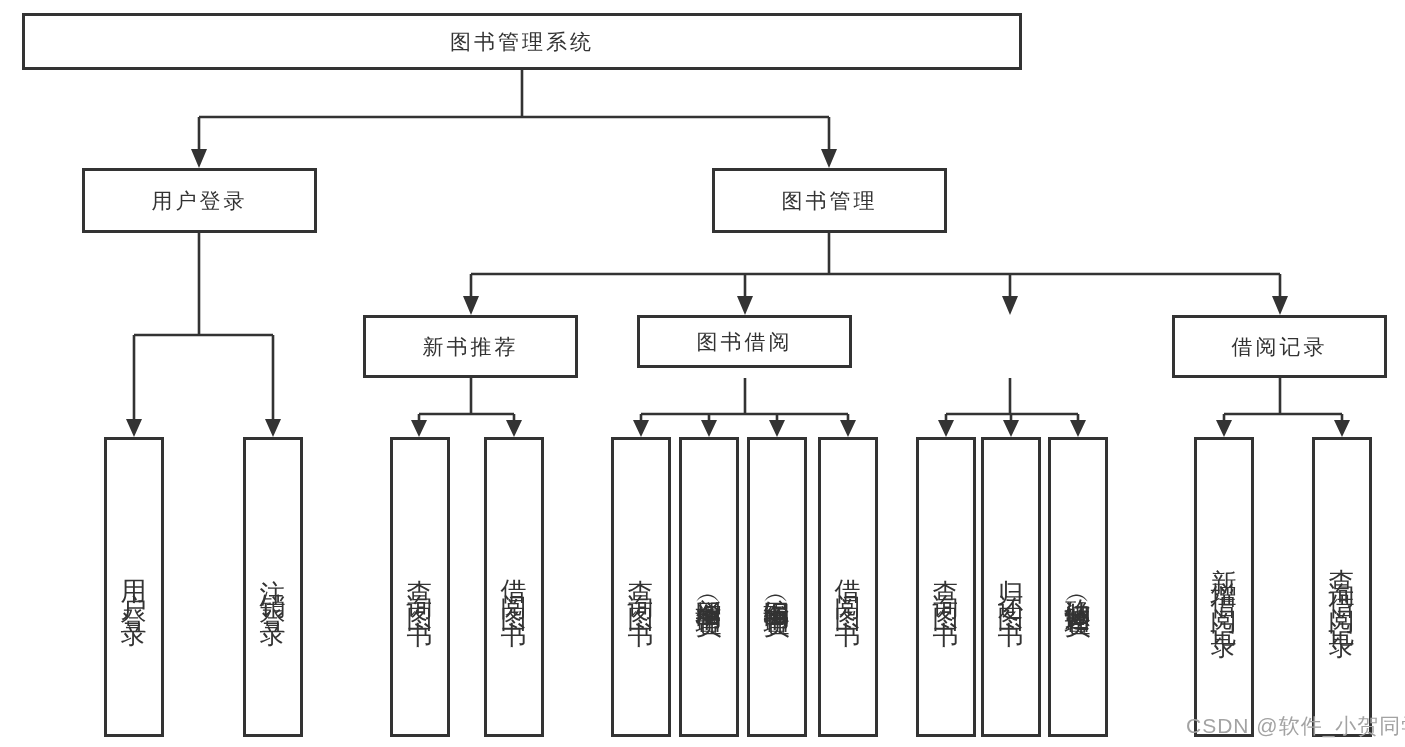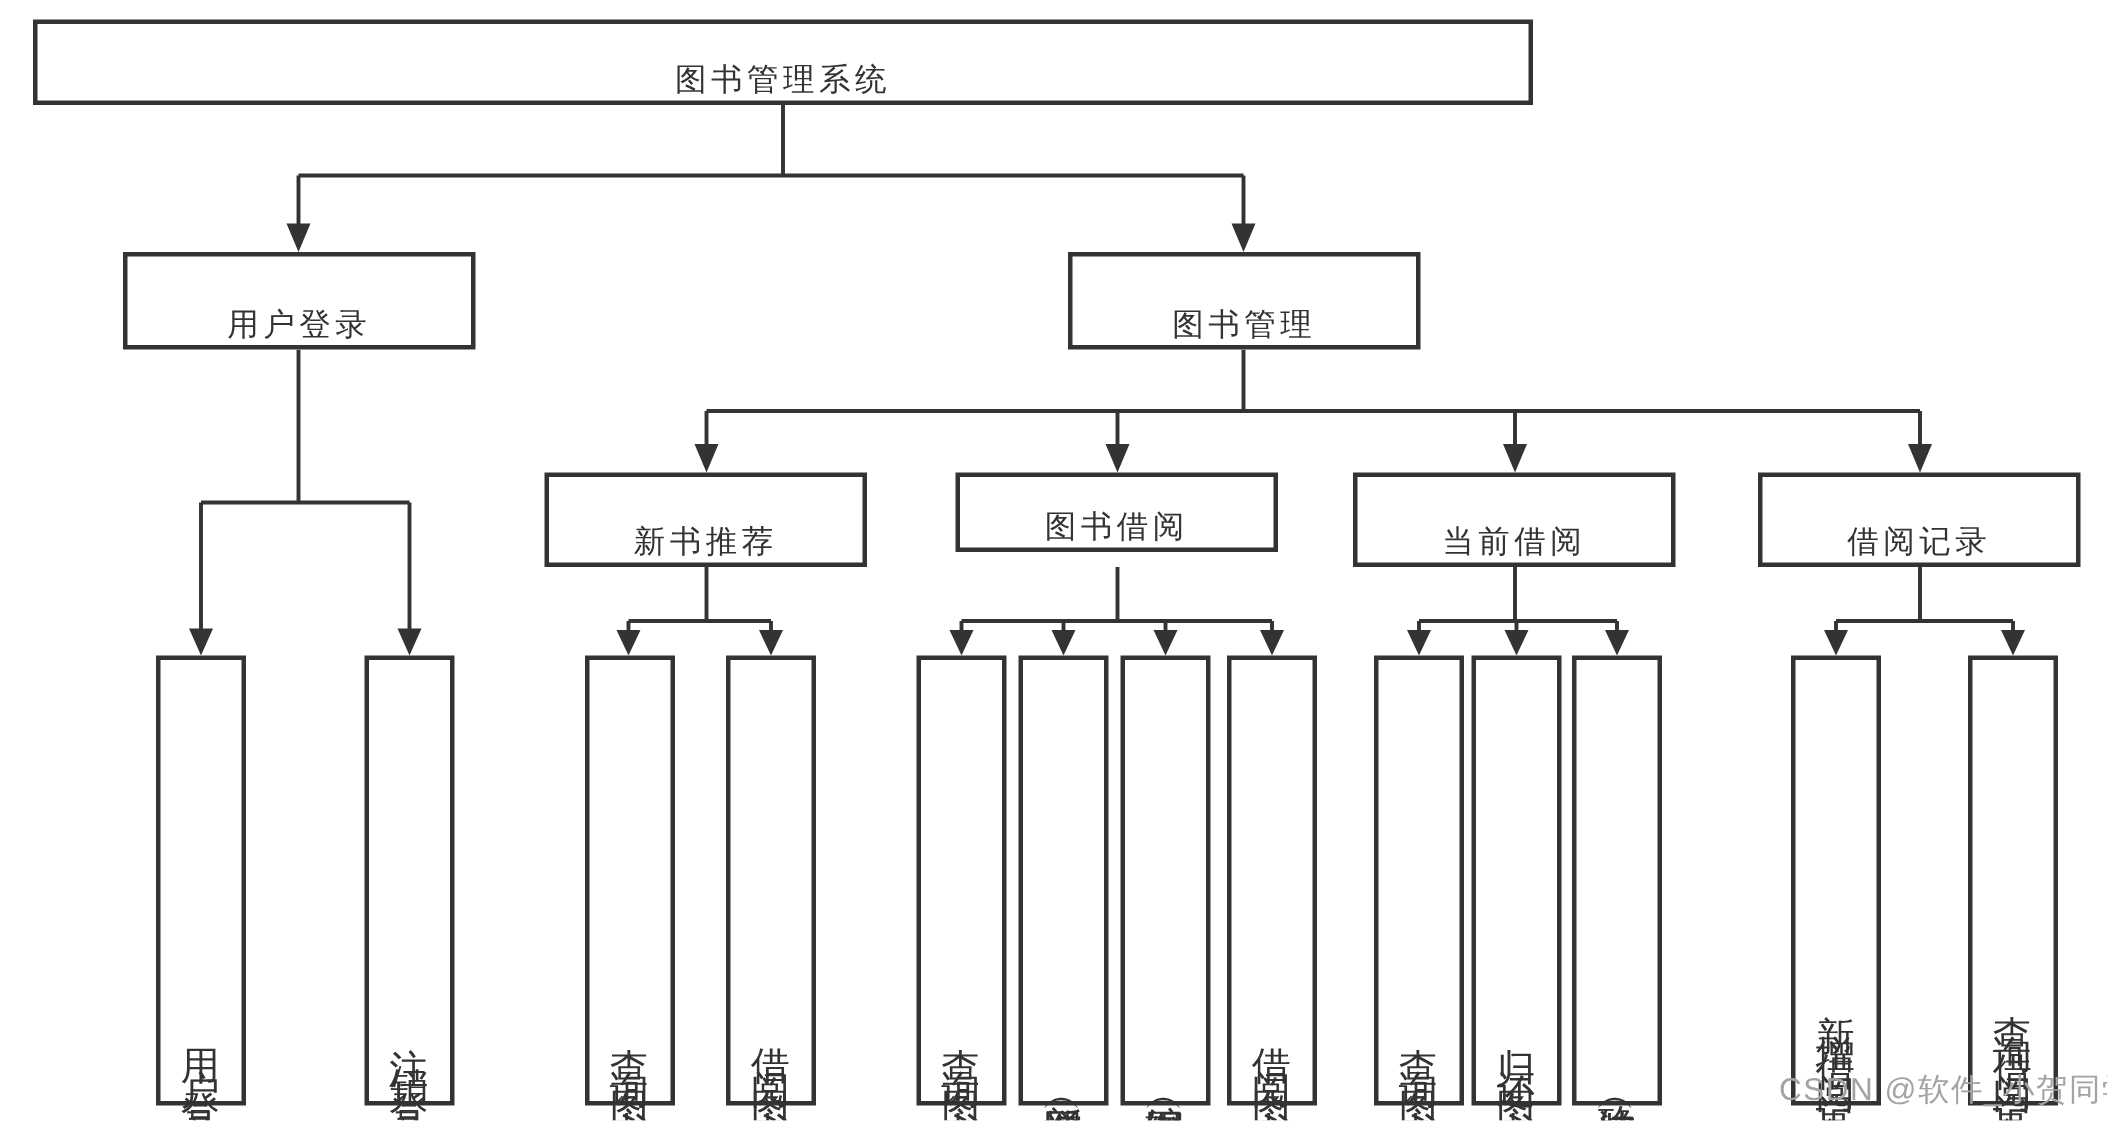--- a/index.html
+++ b/index.html
@@ -6,21 +6,21 @@
   html,body { margin:0; padding:0; background:var(--bg); }
   .stage {
     position:relative; width:1405px; height:747px; background:var(--bg);
     font-family:"Liberation Sans", sans-serif; overflow:hidden;
   }
   svg.connectors { position:absolute; left:0; top:0; pointer-events:none; }
   .connector-line { stroke:var(--line); stroke-width:2.6; fill:none; }
   .arrowheads { fill:var(--line); stroke:none; }
   .box {
     position:absolute; box-sizing:border-box; border:3px solid var(--line);
-    background:#ffffff; display:flex; align-items:flex-end; justify-content:center;
+    background:#ffffff; display:flex; align-items:center; justify-content:center;
   }
   .hlabel {
     font-size:21px; color:var(--text); letter-spacing:3px; white-space:nowrap;
   }
   .vlabel {
     writing-mode:vertical-rl; text-orientation:mixed; line-height:1;
     font-size:26px; color:var(--text);
   }
   .watermark {
     position:absolute; left:1186px; top:712px; z-index:5;
@@ -64,23 +64,20 @@
   <div class="box" style="left:363px;top:315px;width:215px;height:63px">
     <span class="hlabel">新书推荐</span>
   </div>
 
   <div class="box" style="left:712px;top:168px;width:235px;height:65px">
     <span class="hlabel">图书管理</span>
   </div>
   <div class="box" style="left:637px;top:315px;width:215px;height:53px">
     <span class="hlabel">图书借阅</span>
   </div>
-  <div class="box" style="left:902px;top:315px;width:215px;height:63px">
-    <span class="hlabel">当前借阅</span>
-  </div>
   <div class="box" style="left:1172px;top:315px;width:215px;height:63px">
     <span class="hlabel">借阅记录</span>
   </div>
 
   <div class="box" style="left:104px;top:437px;width:60px;height:300px">
     <span class="vlabel" style="letter-spacing: 14px;">用户登录</span>
   </div>
   <div class="box" style="left:243px;top:437px;width:60px;height:300px">
     <span class="vlabel" style="letter-spacing: 14px;">注销登录</span>
   </div>

